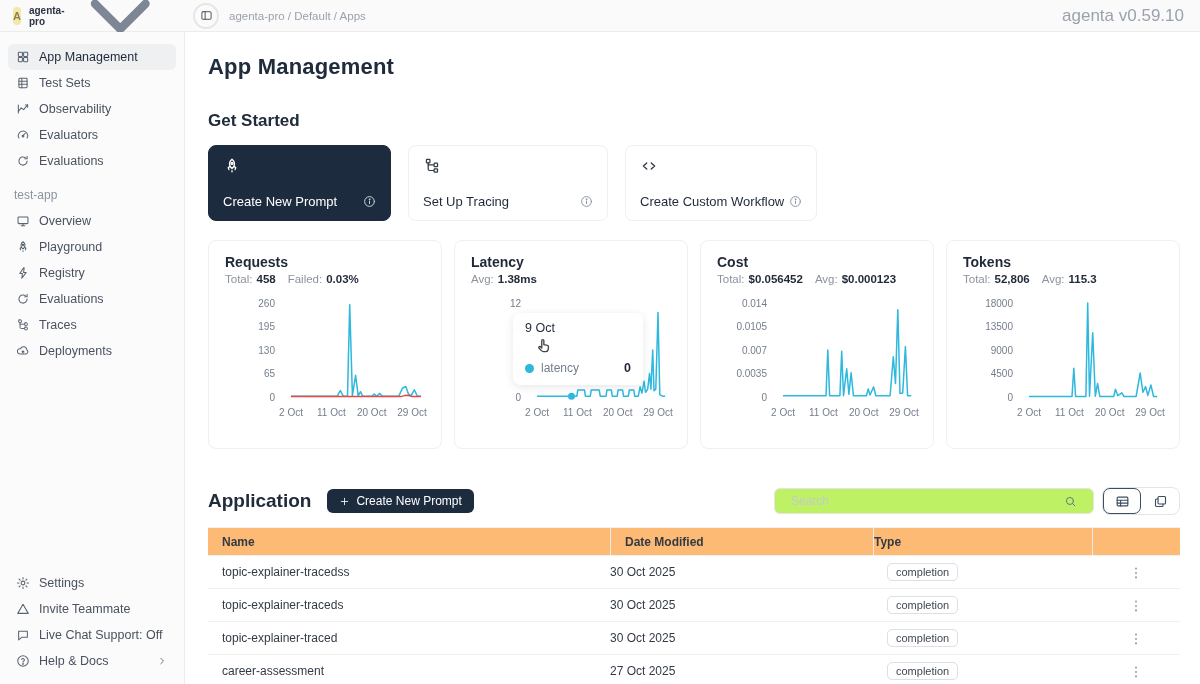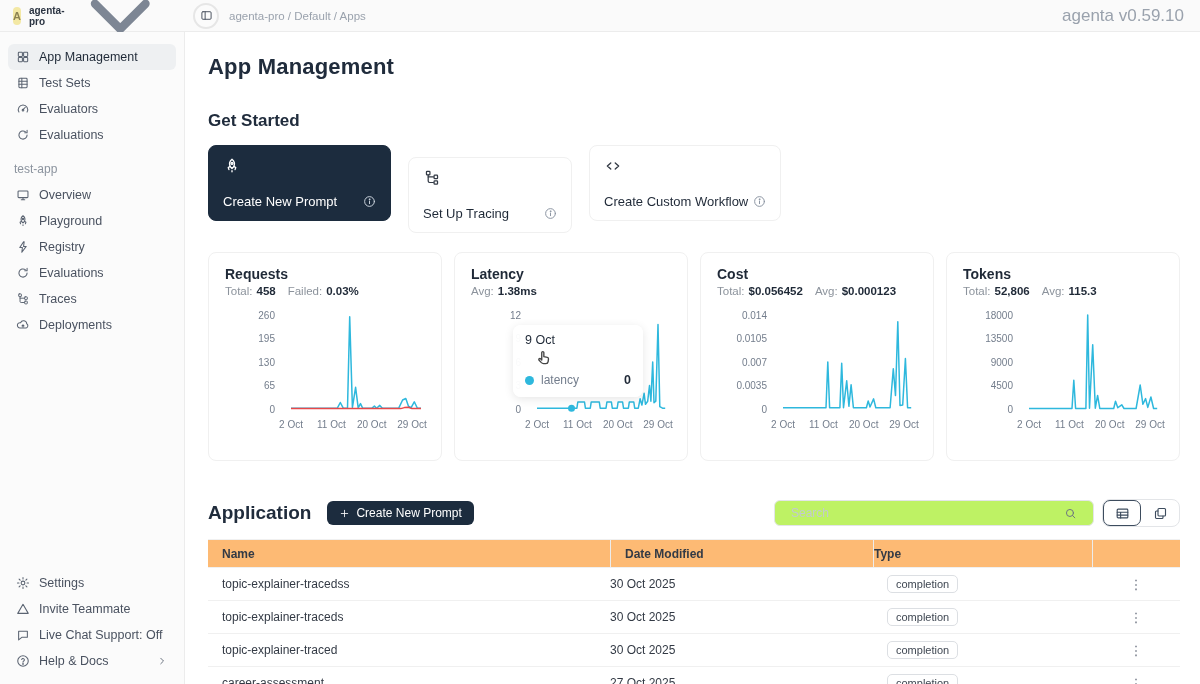--- a/index.html
+++ b/index.html
@@ -148,20 +148,30 @@
           <svg viewBox="0 0 24 24" width="100%" height="100%" fill="none" stroke="currentColor" stroke-width="1.8" stroke-linecap="round" stroke-linejoin="round">
             <rect x="5" y="4" width="14" height="16" rx="1.5"></rect>
             <path d="M5 9h14M5 14h14M10 4v16"></path>
           </svg>
         </span>
         <span>Test Sets</span>
       </div>
       <div class="side-item">
         <span class="icn">
           <svg viewBox="0 0 24 24" width="100%" height="100%" fill="none" stroke="currentColor" stroke-width="1.8" stroke-linecap="round" stroke-linejoin="round">
+            <path d="M4 5v14h0"></path>
+            <path d="M4 16l5-6 4 3 7-8"></path>
+            <path d="M16 5h4v4"></path>
+          </svg>
+        </span>
+        <span>Observability</span>
+      </div>
+      <div class="side-item">
+        <span class="icn">
+          <svg viewBox="0 0 24 24" width="100%" height="100%" fill="none" stroke="currentColor" stroke-width="1.8" stroke-linecap="round" stroke-linejoin="round">
             <path d="M5 17a8 8 0 1 1 14 0"></path>
             <path d="M12 13l4-4"></path>
             <circle cx="12" cy="14" r="1.4"></circle>
           </svg>
         </span>
         <span>Evaluators</span>
       </div>
       <div class="side-item">
         <span class="icn">
           <svg viewBox="0 0 24 24" width="100%" height="100%" fill="none" stroke="currentColor" stroke-width="1.8" stroke-linecap="round" stroke-linejoin="round">
@@ -294,21 +304,21 @@
           <span>Create New Prompt</span>
           <span class="info">
             <svg viewBox="0 0 24 24" width="100%" height="100%" fill="none" stroke="currentColor" stroke-width="1.8" stroke-linecap="round" stroke-linejoin="round">
               <circle cx="12" cy="12" r="9"></circle>
               <path d="M12 11v5"></path>
               <circle cx="12" cy="7.8" r=".7" fill="currentColor"></circle>
             </svg>
           </span>
         </div>
       </div>
-      <div class="gs-card" style="width: 164px; margin-top: 12px;">
+      <div class="gs-card" style="width: 200px;">
         <span class="top-ic">
           <svg viewBox="0 0 24 26" width="100%" height="100%" fill="none" stroke="currentColor" stroke-width="1.8" stroke-linecap="round" stroke-linejoin="round">
             <rect x="4" y="3.5" width="5" height="5" rx="1"></rect>
             <path d="M6.5 8.5v9a2 2 0 0 0 2 2H14"></path>
             <path d="M6.5 11.5H14"></path>
             <rect x="15" y="9" width="5" height="5" rx="1"></rect>
             <rect x="15" y="17" width="5" height="5" rx="1"></rect>
           </svg>
         </span>
         <div class="gs-label-row">

